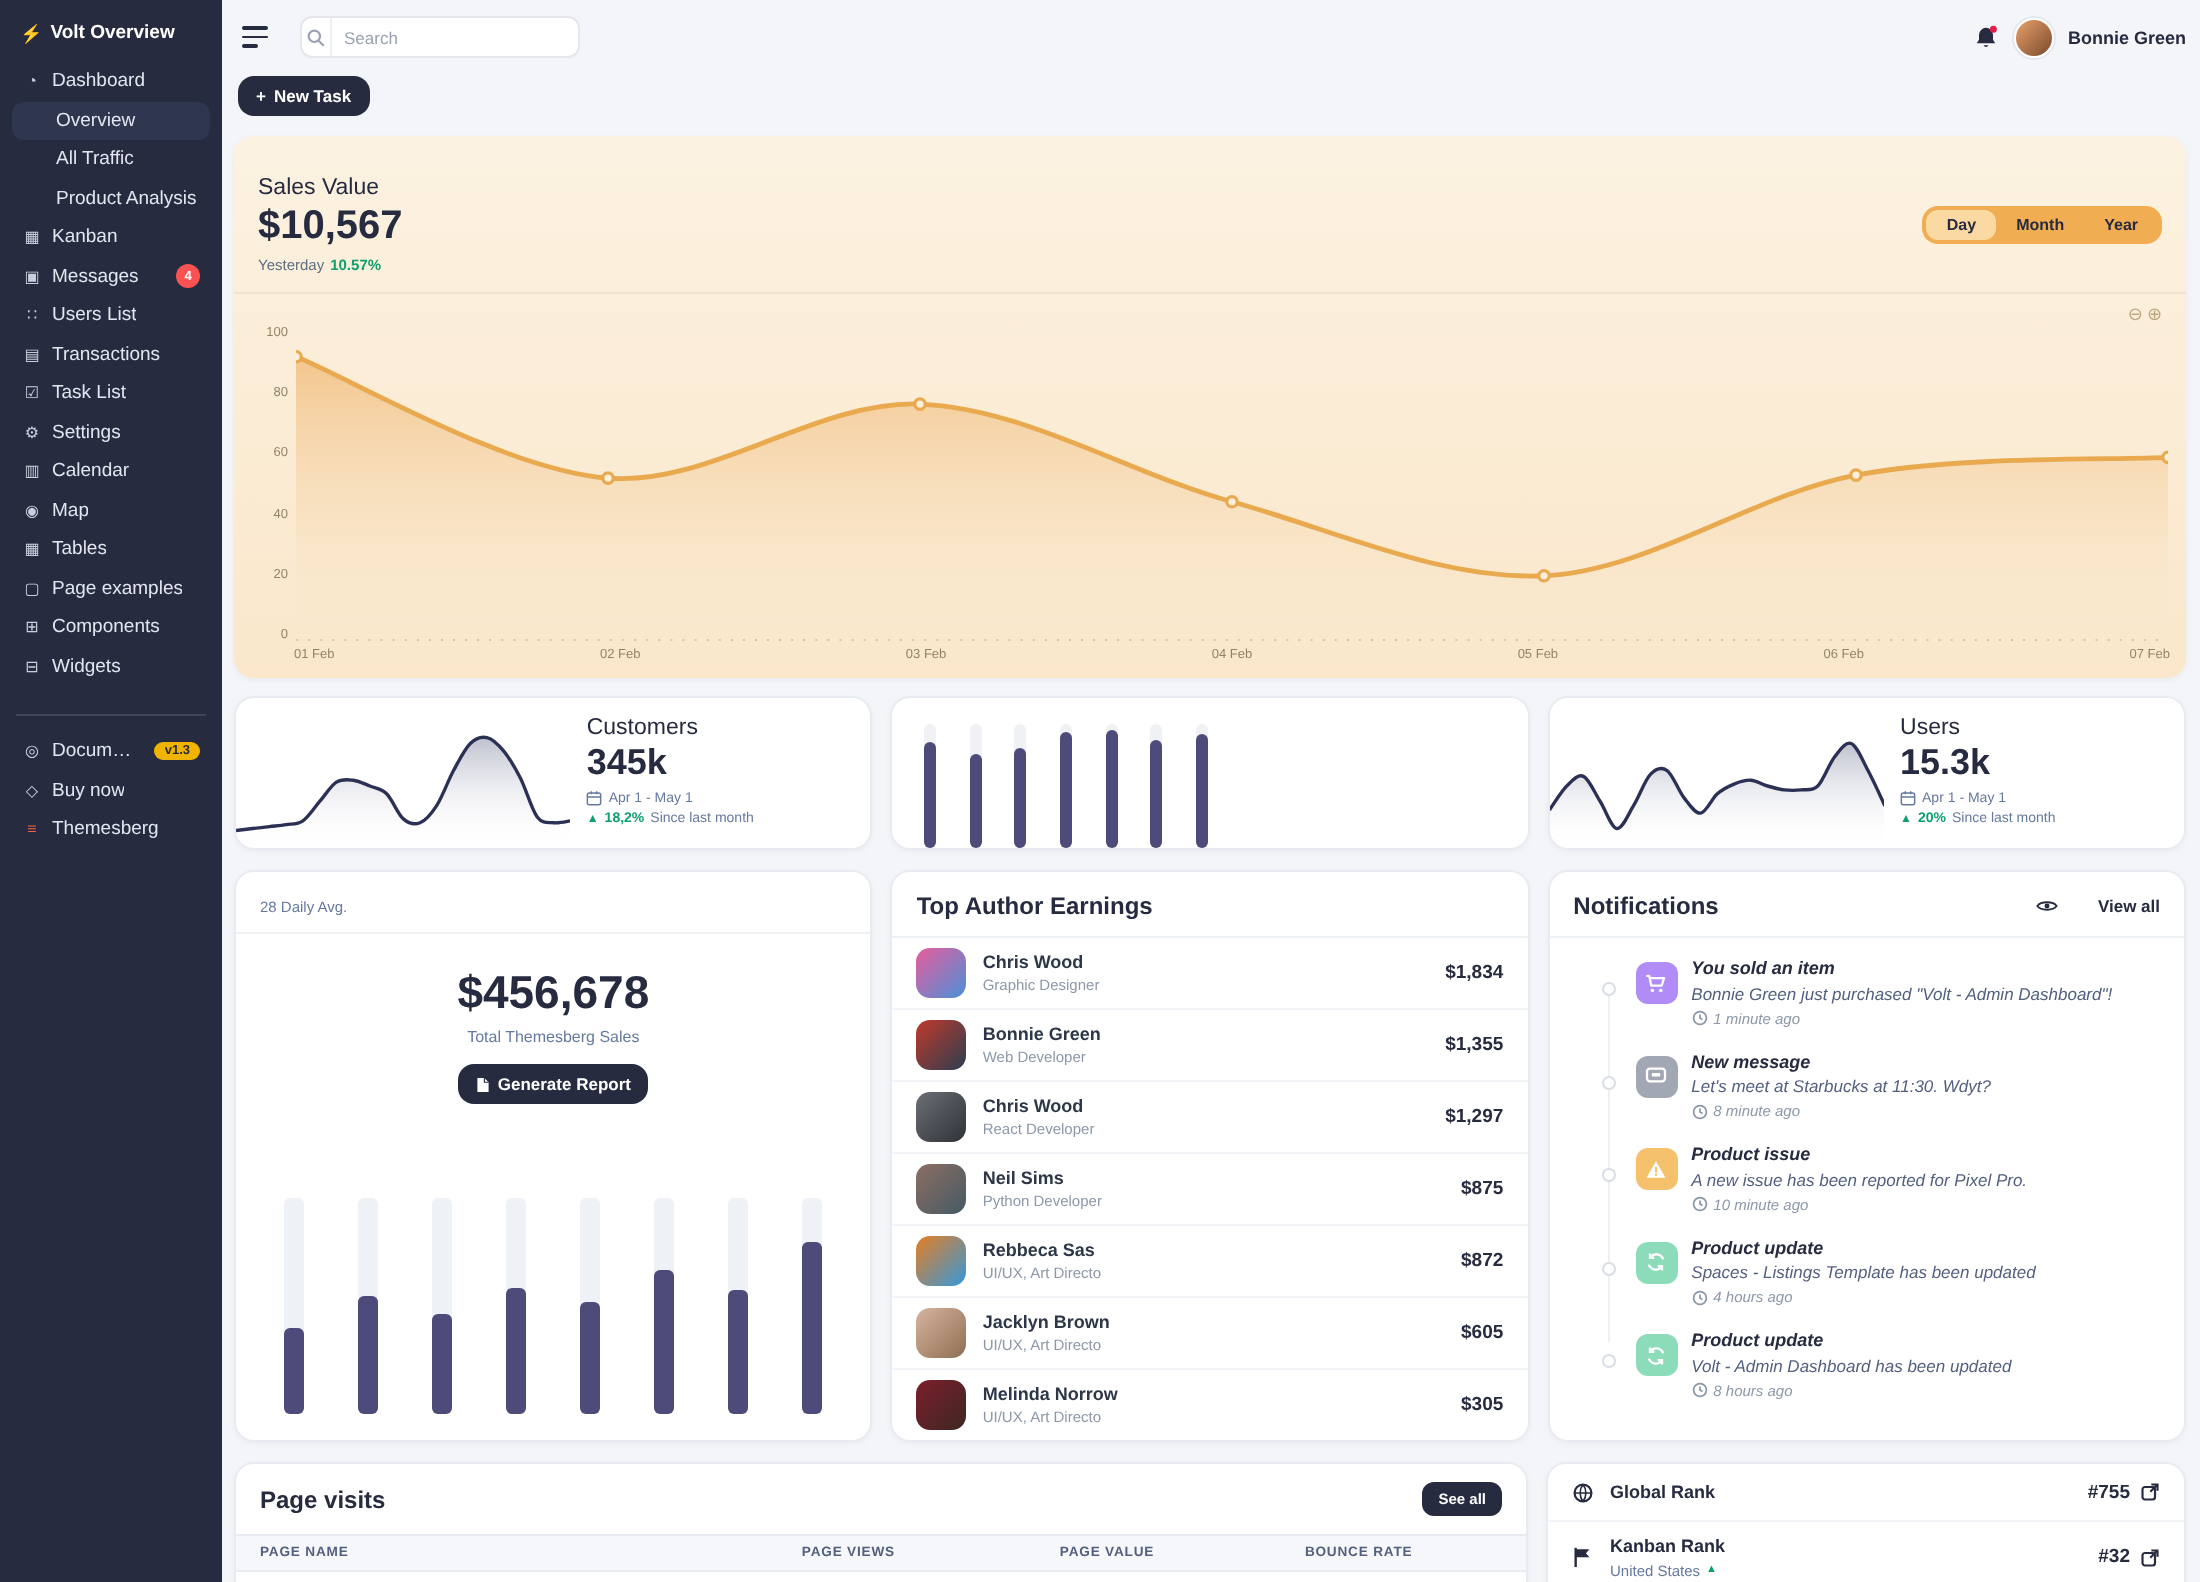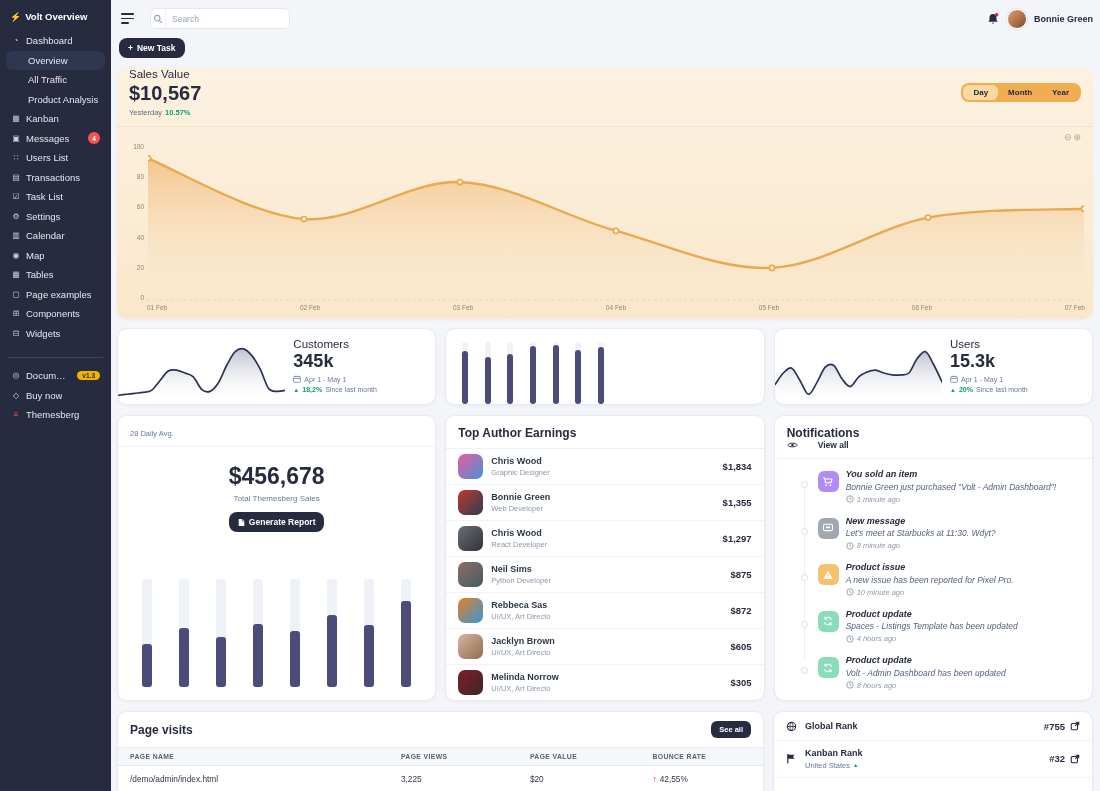--- a/index.html
+++ b/index.html
@@ -32,21 +32,21 @@
   .searchbox input::placeholder { color:#9AA2B1; }
   .top-right { margin-left:auto; display:flex; align-items:center; gap:7px; }
   .avatar-sm { width:20px; height:20px; border-radius:50%; background:linear-gradient(135deg,#E8A06B,#7B4A2D); border:1px solid #fff; box-shadow:0 0 0 1px #E4E7EC; }
   .uname { font-size:9px; font-weight:bold; color:#262B40; }
 
   .btn-dark { display:inline-flex; align-items:center; gap:4px; background:#262B40; color:#fff; font-size:8.5px; font-weight:bold; padding:5px 9px; border-radius:8px; border:none; cursor:pointer; font-family:inherit; }
   .newtask { margin:9px 0 0 2px; align-self:flex-start; }
 
   
   .sales-card { margin-top:10px; border-radius:10px; background:linear-gradient(180deg,#FCF2E1 0%,#FAE7CB 100%); box-shadow:0 1px 3px rgba(18,38,63,.05); }
-  .sales-header { display:flex; align-items:center; padding:0 12px 9px 12px; border-bottom:1px solid rgba(38,43,64,.06); }
+  .sales-header { display:flex; align-items:center; padding:20px 12px 9px 12px; border-bottom:1px solid rgba(38,43,64,.06); }
   .sales-title { font-size:11.5px; color:#262B40; }
   .sales-value { font-size:20px; font-weight:800; color:#262B40; margin-top:2px; }
   .sales-meta { font-size:7.5px; margin-top:3px; color:#5E6E82; }
   .sales-meta b { color:#0E9F6E; margin-left:3px; }
   .pill-group { margin-left:auto; background:#F1AD52; border-radius:8px; padding:2px; display:flex; }
   .pill-btn { font-size:8px; font-weight:bold; color:#262B40; padding:3px 10px; border-radius:6px; cursor:pointer; }
   .pill-btn.sel { background:#FBD9A3; }
   .sales-chart-area { position:relative; }
   .zoom-icons { position:absolute; top:5px; right:10px; font-size:9px; color:#8A6A3A; opacity:.55; letter-spacing:2px; cursor:pointer; }
   .chart-wrap { display:flex; padding:16px 9px 0 9px; }
@@ -94,21 +94,21 @@
   .au-row:nth-child(2) .avatar-q { background:linear-gradient(135deg,#C0392B,#2C3E50); }
   .au-row:nth-child(3) .avatar-q { background:linear-gradient(135deg,#6b6f76,#2f3338); }
   .au-row:nth-child(4) .avatar-q { background:linear-gradient(135deg,#8D6E63,#455A64); }
   .au-row:nth-child(5) .avatar-q { background:linear-gradient(135deg,#E67E22,#3498DB); }
   .au-row:nth-child(6) .avatar-q { background:linear-gradient(135deg,#D7B49E,#8E6E53); }
   .au-row:nth-child(7) .avatar-q { background:linear-gradient(135deg,#7B1F2B,#3E2723); }
   .au-name { font-size:9px; font-weight:bold; color:#2D3748; }
   .au-role { font-size:7.5px; color:#8C98A9; margin-top:2px; }
   .au-amt { margin-left:auto; font-size:9.5px; font-weight:bold; color:#262B40; }
 
-  .ntf-head { display:flex; justify-content:space-between; padding:10px 12px 8px 12px; border-bottom:1px solid #EDF0F4;flex-direction:column; }
+  .ntf-head { display:flex; align-items:center; justify-content:space-between; padding:10px 12px 8px 12px; border-bottom:1px solid #EDF0F4; }
   .view-all { display:flex; align-items:center; gap:20px; font-size:8.5px; font-weight:bold; color:#262B40; cursor:pointer; }
   .ntf-list { padding:4px 10px 4px 24px;font-style:italic; }
   .ntf { display:flex; gap:7px; padding:6px 0; position:relative; }
   .ntf-rail { width:12px; position:relative; flex:none; }
   .ntf-rail::before { content:""; position:absolute; left:5px; top:-8px; bottom:-8px; width:1px; background:#EDF0F4; }
   .ntf:first-child .ntf-rail::before { top:14px; }
   .ntf:last-child .ntf-rail::before { bottom:auto; height:14px; }
   .ntf-rail::after { content:""; position:absolute; left:2px; top:12px; width:5px; height:5px; border-radius:50%; border:1px solid #D8DEE6; background:#fff; }
   .ntf-icon { width:21px; height:21px; border-radius:6px; display:flex; align-items:center; justify-content:center; flex:none; margin-top:2px; }
   .ntf-title { font-size:9px; font-weight:bold; color:#262B40; }

